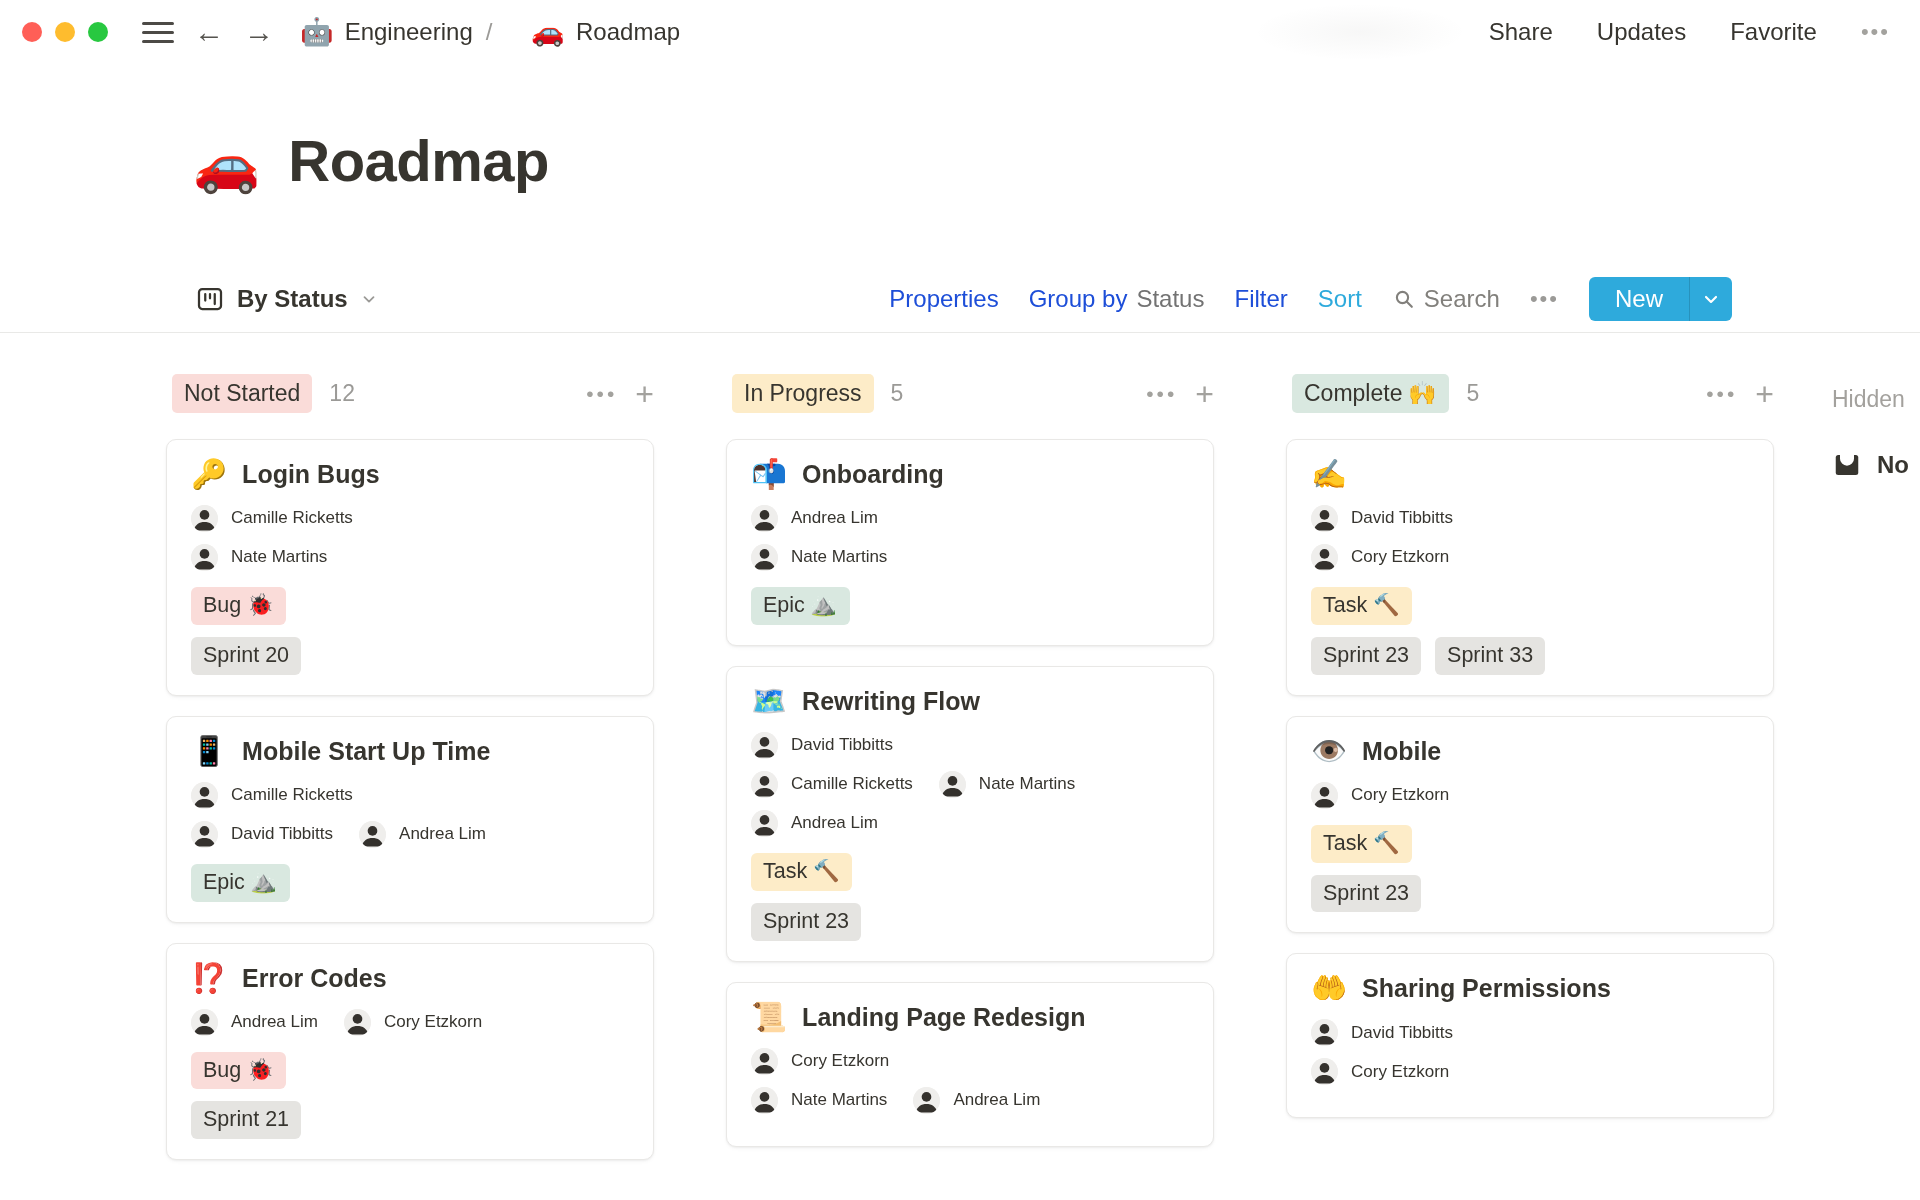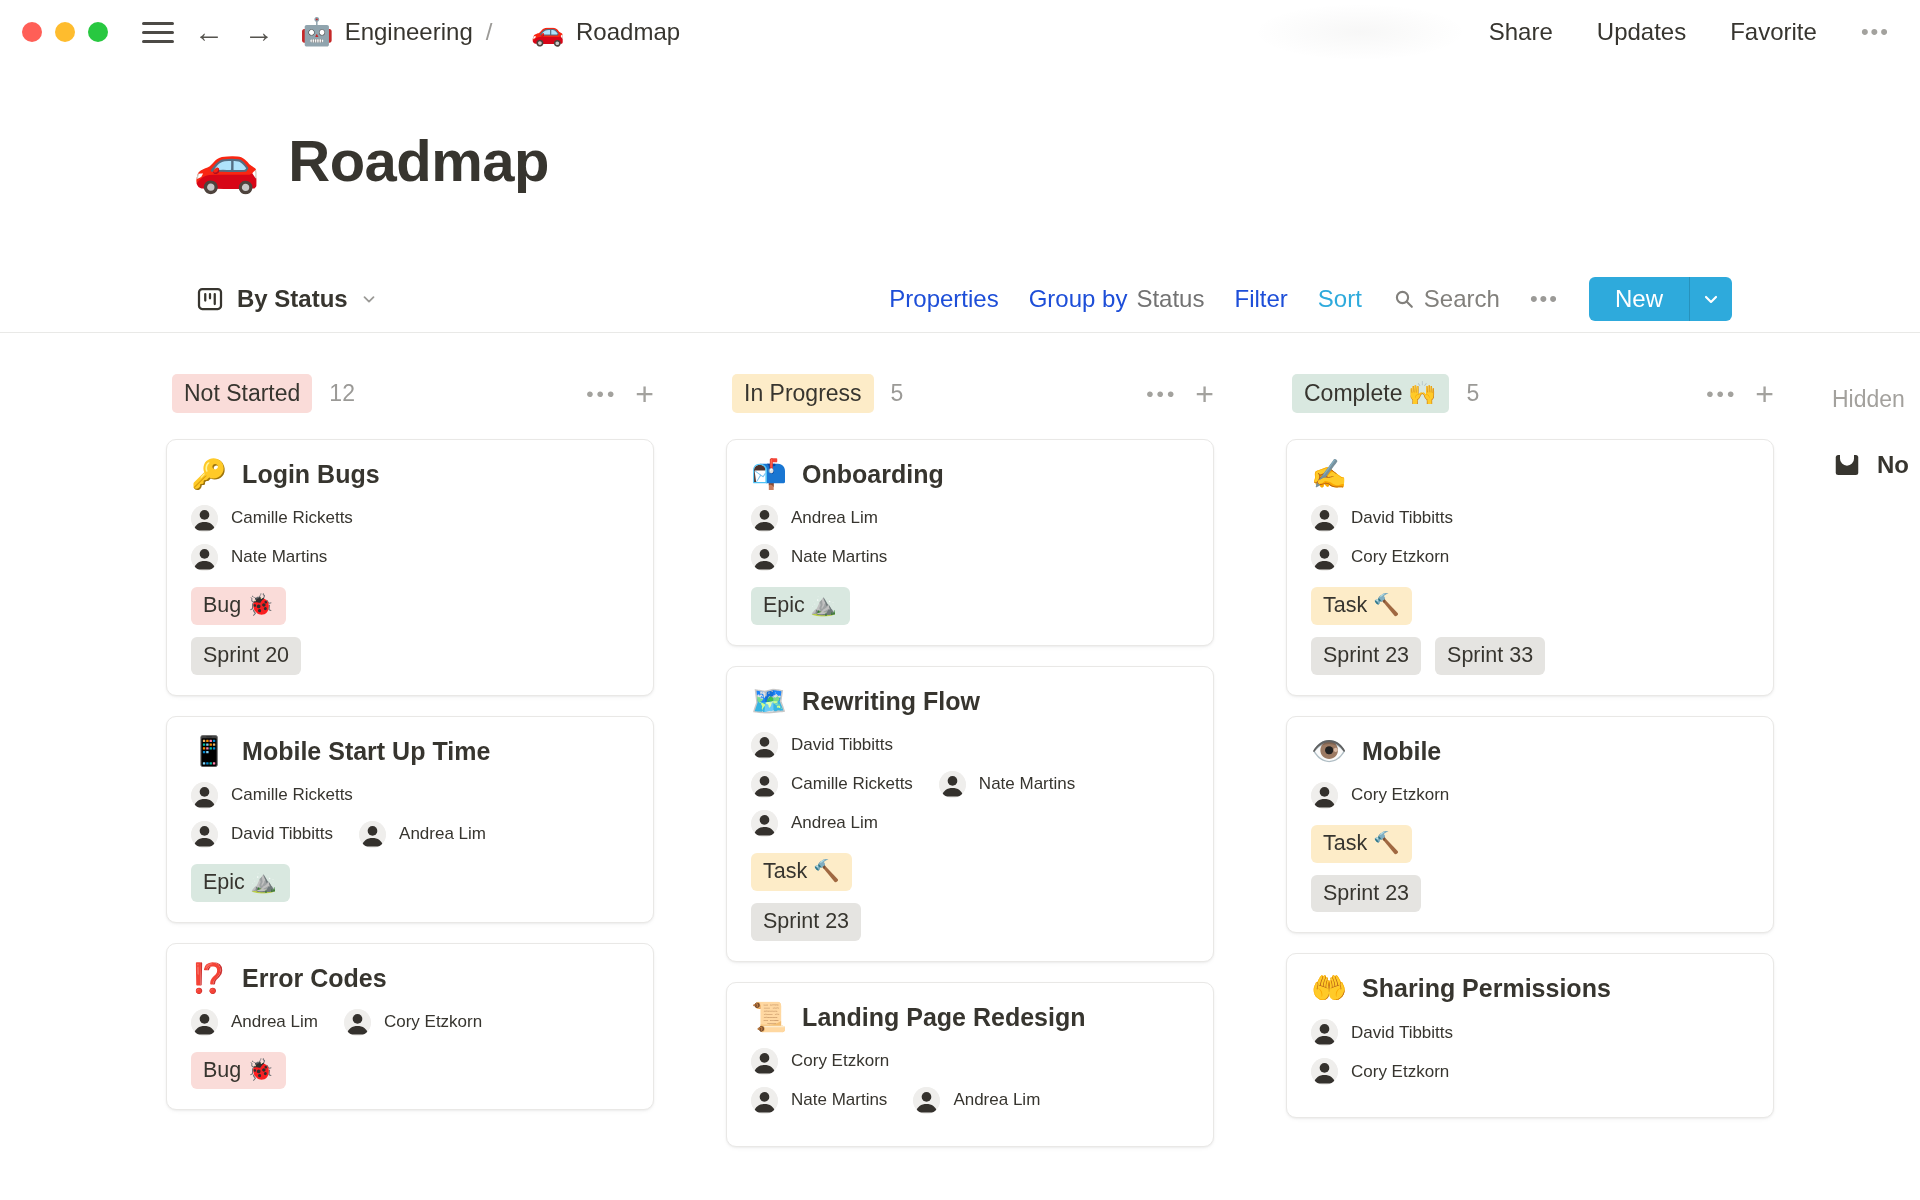--- a/index.html
+++ b/index.html
@@ -263,20 +263,23 @@
                 <circle cx="12" cy="8.8" r="4.3" fill="#34312d"></circle>
                 <path d="M2.6 22.6c.9-5.1 4.8-7.4 9.4-7.4s8.5 2.3 9.4 7.4z" fill="#34312d"></path>
               </svg>
             </span>
             <span class="pname">Cory Etzkorn</span>
           </span>
         </div>
         <div class="tag-row first">
           <span class="tag" style="background: rgb(250, 220, 217);">Bug 🐞</span>
         </div>
+        <div class="tag-row">
+          <span class="tag" style="background: rgb(229, 228, 225);">Sprint 21</span>
+        </div>
       </div>
     </div>
     <div class="col">
       <div class="col-head">
         <span class="badge" style="background: rgb(253, 236, 200);">In Progress</span>
         <span class="count">5</span>
         <span class="flex1"></span>
         <span class="dots">•••</span>
         <span class="plus">+</span>
       </div>

